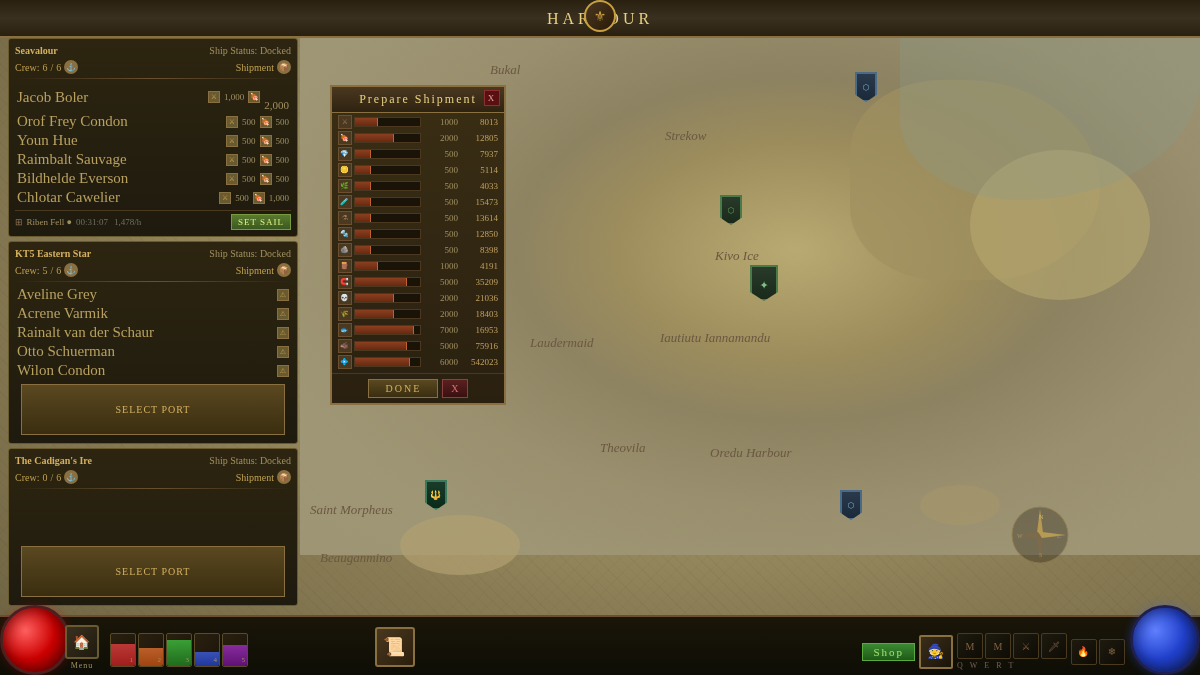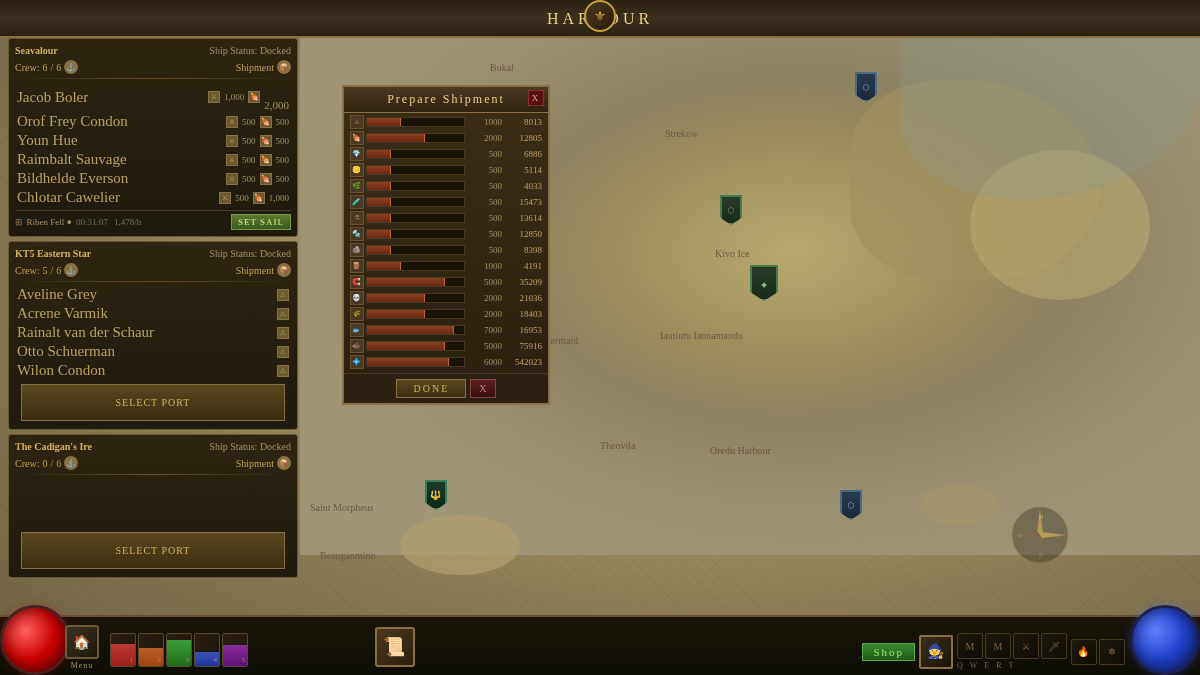--- a/index.html
+++ b/index.html
@@ -187,42 +187,42 @@
     }
 
     .select-port-btn {
       display: block;
       width: calc(100% - 12px);
       margin: 4px 6px 2px;
       font-size: 10px;
       background: linear-gradient(180deg, #5a4820 0%, #3a2e10 100%);
       color: #d4b060;
       border: 1px solid #8a7040;
-      padding: 12px 8px;
+      padding: 19px 8px;
       cursor: pointer;
       font-family: 'Georgia', serif;
       letter-spacing: 1px;
       text-align: center;
     }
 
     .ship-bottom-row {
       display: flex;
       justify-content: space-between;
       align-items: center;
       margin-top: 3px;
       padding-top: 3px;
       border-top: 1px solid #4a3a20;
     }
 
     
     #shipment-dialog {
       position: absolute;
       top: 85px;
-      left: 342px;
-      width: 208px;
+      left: 330px;
+      width: 176px;
       z-index: 20;
       background: linear-gradient(180deg, #3a2e14 0%, #2a2010 100%);
       border: 2px solid #8a7040;
       border-radius: 0;
     }
 
     .dialog-title-bar {
       background: linear-gradient(180deg, #4a3820 0%, #2e2210 100%);
       border-bottom: 1px solid #8a7040;
       padding: 5px 8px;
@@ -548,22 +548,23 @@
       display: flex;
       align-items: center;
       justify-content: center;
       font-size: 14px;
       color: #a08050;
       cursor: pointer;
     }
 
     .map-location-text {
       position: absolute;
-      font-size: 10px;
+      font-size: 13px;
       color: #6a5840;
+      font-style: italic;
     }
   </style>
 </head>
 <body>
 
 <div id="map-bg">
   <div class="map-texture"></div>
 
   <div style="position:absolute; top:0; left:300px; right:0; bottom:120px; background: radial-gradient(ellipse at 55% 45%, #b8a870 0%, #9a8a5a 25%, #8a8060 40%, #9a9070 60%, #a09878 80%); opacity:0.9;"></div>
 
@@ -804,21 +805,21 @@
       </div>
       <span class="item-qty">2000</span>
       <span class="item-value">12805</span>
     </div>
       <div class="shipment-item-row">
       <div class="item-icon">💎</div>
       <div class="item-bar-container">
         <div class="item-bar-fill" style="width:25%"></div>
       </div>
       <span class="item-qty">500</span>
-      <span class="item-value">6886</span>
+      <span class="item-value">7937</span>
     </div>
       <div class="shipment-item-row">
       <div class="item-icon">🪙</div>
       <div class="item-bar-container">
         <div class="item-bar-fill" style="width:25%"></div>
       </div>
       <span class="item-qty">500</span>
       <span class="item-value">5114</span>
     </div>
       <div class="shipment-item-row">

